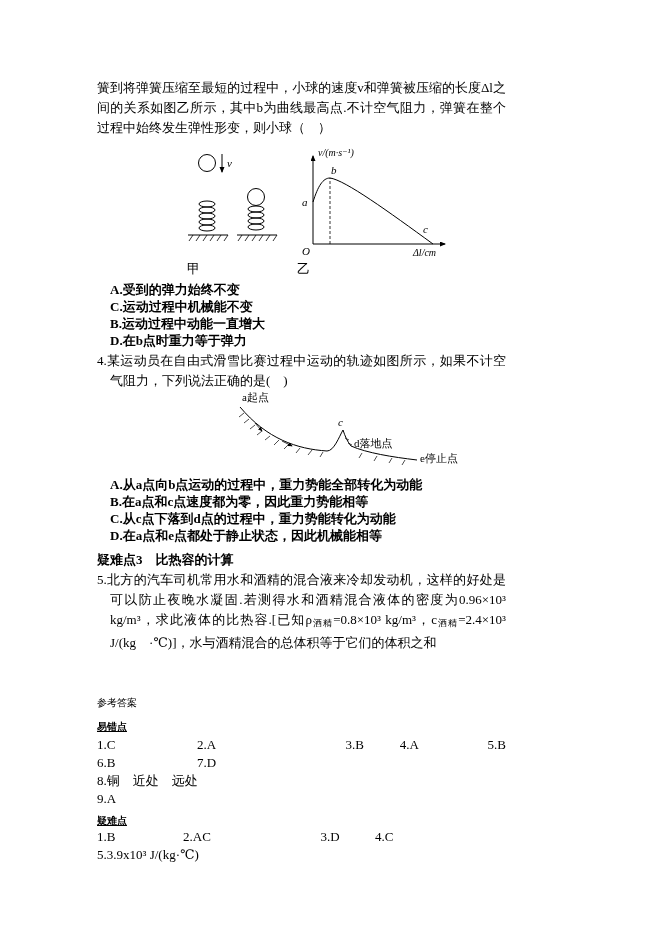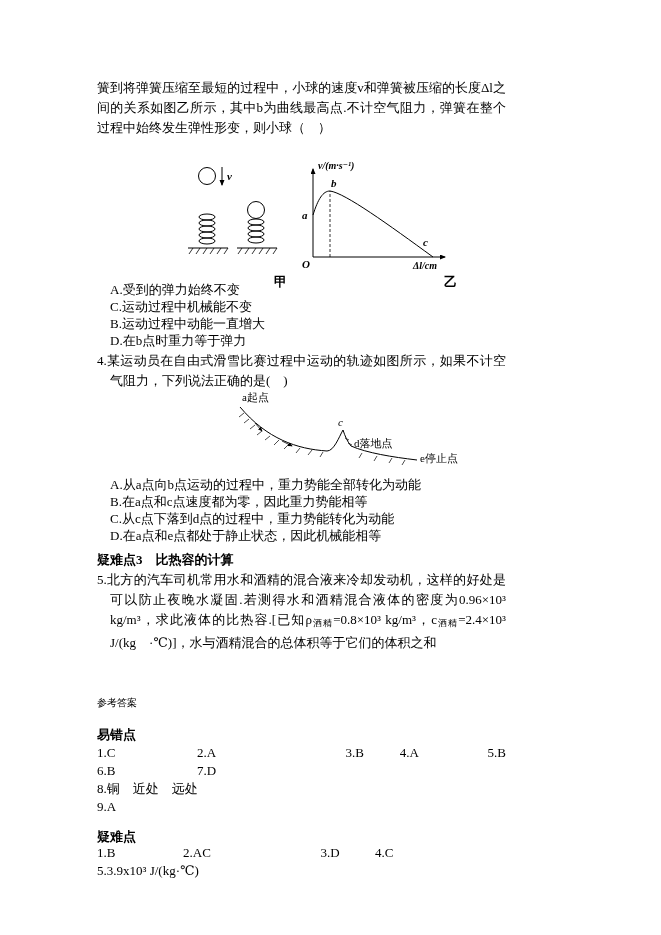--- a/index.html
+++ b/index.html
@@ -5,35 +5,35 @@
   * { margin:0; padding:0; box-sizing:border-box; }
   html,body { background:#ffffff; }
   body {
     width:661px; height:935px;
     font-family:"Liberation Serif","DejaVu Serif",serif;
     color:#000;
   }
   .page { position:relative; width:574px; height:935px; padding:78px 68px 0 97px; overflow:hidden; }
   .para { font-size:13px; line-height:20px; text-align:justify; }
   .hang { padding-left:13px; text-indent:-13px; }
-  .opt { font-size:13px; line-height:17px; margin-left:13px; }
+  .opt { font-size:13px; line-height:17px; margin-left:13px;font-weight:bold; }
   .opts { margin-top:3px; }
   .figures-row { position:relative; height:134px; margin-top:6px; }
-  .fig { position:absolute; top:13px; height:134px; text-align:right;font-weight:bold; }
+  .fig { position:absolute; top:0; height:134px; text-align:left; }
   .fig-jia { left:90px; width:100px; }
   .fig-jia svg { margin-top:4px; }
   .fig-yi { left:200px; width:160px; }
   .fig-label { position:absolute; bottom:0; left:0; width:100%; font-size:13px; }
   .ski-row { margin-top:0; margin-left:130px; height:82px; }
   svg { display:block; }
   .q-text { margin-top:2px; }
   .section-title { font-weight:bold; font-size:13px; line-height:20px; margin-top:6px; }
   .sub { font-size:9px; vertical-align:-2px; }
   .answers-title { text-align:left; font-weight:normal; font-size:10px; line-height:20px; margin-top:40px; }
-  .ans-head { font-weight:bold; font-size:13px; line-height:16px; margin-top:14px; }
+  .ans-head { font-weight:bold; font-size:10px; line-height:16px; margin-top:6px;text-decoration:underline; }
   .ans-row { display:flex; font-size:13px; line-height:16px; margin-top:2px; }
   .ans-row span { display:inline-block; white-space:pre; }
   .w100 { width:100px; } .w113 { width:113px; } .w90 { width:90px;text-align:center; }
   .w88 { width:88px; } .w86 { width:86px; } .w102 { width:102px; }
   .mt4 { margin-top:0; }
 </style>
 </head>
 <body>
 
 <div class="page">

